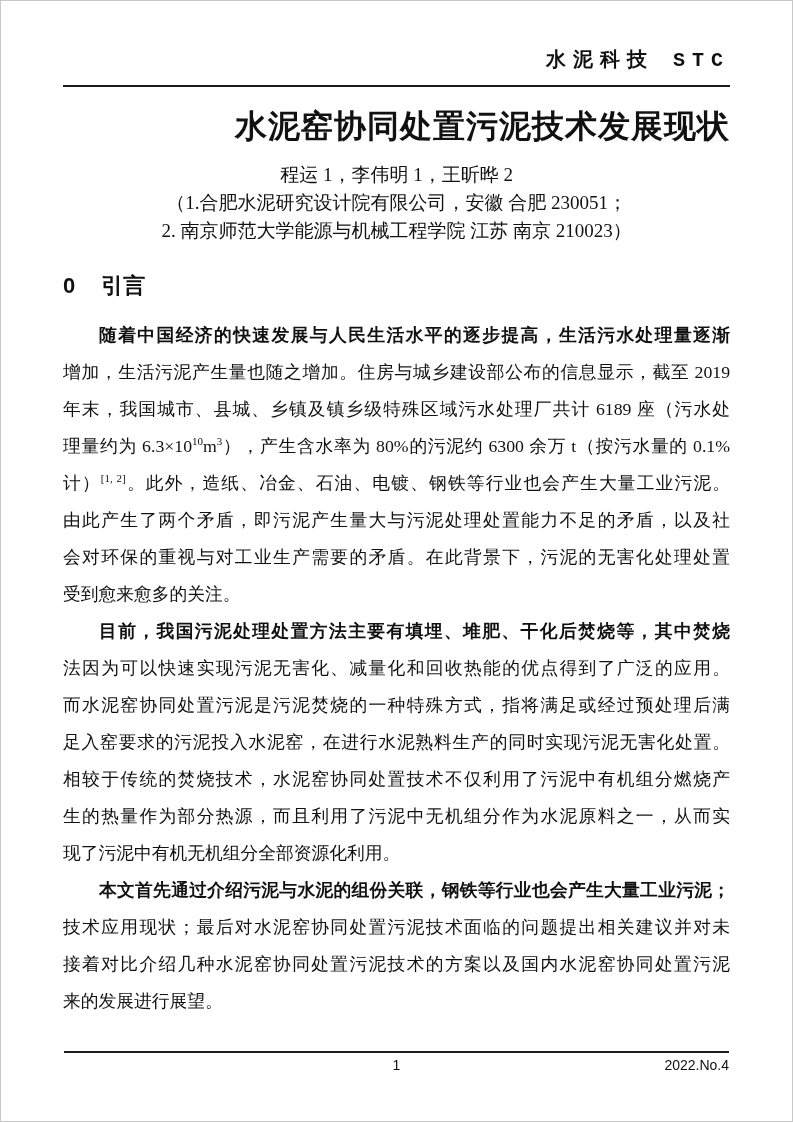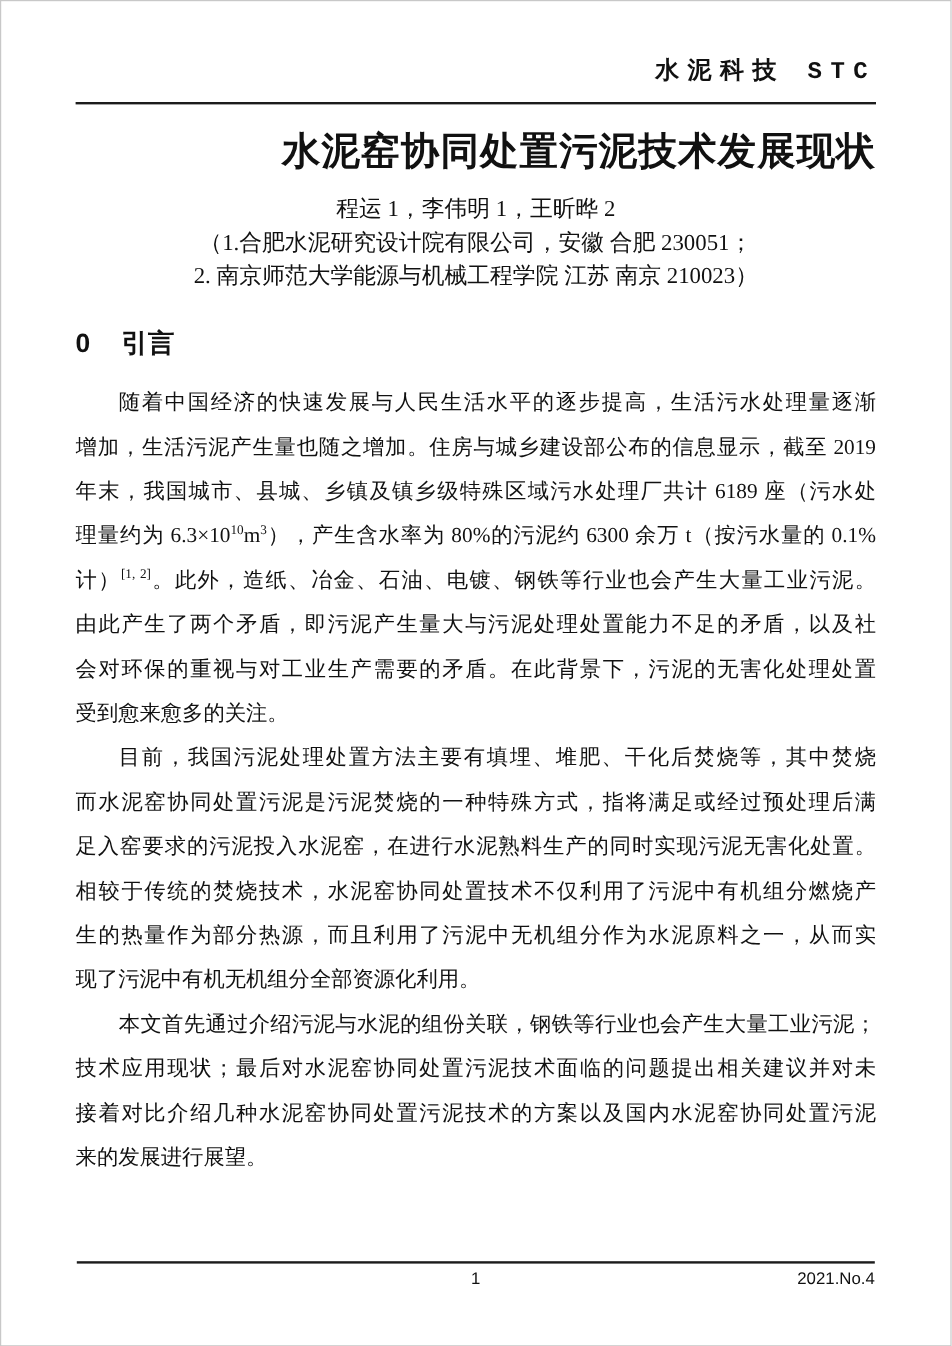--- a/index.html
+++ b/index.html
@@ -69,21 +69,21 @@
     font-size:17.75px;
   }
   .line{
     height:37px;
     line-height:37px;
     text-align:justify;
     text-align-last:justify;
     overflow:hidden;
     white-space:normal;
   }
-  .line.first{padding-left:36px;}
+  .line.first{padding-left:36px;font-weight:bold;}
   .line.last{text-align-last:left;}
   .sup{
     font-size:11px;
     vertical-align:7px;
     line-height:0;
   }
   
   .footer{
     position:absolute;
     left:63px;right:63px;
@@ -132,35 +132,36 @@
         <div class="line"><span>增加，生活污泥产生量也随之增加。住房与城乡建设部公布的信息显示，截至 2019</span></div>
         <div class="line"><span>年末，我国城市、县城、乡镇及镇乡级特殊区域污水处理厂共计 6189 座（污水处</span></div>
         <div class="line"><span>理量约为 6.3×10</span><span class="sup">10</span><span>m</span><span class="sup">3</span><span>），产生含水率为 80%的污泥约 6300 余万 t（按污水量的 0.1%</span></div>
         <div class="line"><span>计）</span><span class="sup">[1, 2]</span><span>。此外，造纸、冶金、石油、电镀、钢铁等行业也会产生大量工业污泥。</span></div>
         <div class="line"><span>由此产生了两个矛盾，即污泥产生量大与污泥处理处置能力不足的矛盾，以及社</span></div>
         <div class="line"><span>会对环保的重视与对工业生产需要的矛盾。在此背景下，污泥的无害化处理处置</span></div>
         <div class="line last"><span>受到愈来愈多的关注。</span></div>
       </div>
       <div>
         <div class="line first"><span>目前，我国污泥处理处置方法主要有填埋、堆肥、干化后焚烧等，其中焚烧</span></div>
+        <div class="line"><span>法因为可以快速实现污泥无害化、减量化和回收热能的优点得到了广泛的应用。</span></div>
         <div class="line"><span>而水泥窑协同处置污泥是污泥焚烧的一种特殊方式，指将满足或经过预处理后满</span></div>
         <div class="line"><span>足入窑要求的污泥投入水泥窑，在进行水泥熟料生产的同时实现污泥无害化处置。</span></div>
         <div class="line"><span>相较于传统的焚烧技术，水泥窑协同处置技术不仅利用了污泥中有机组分燃烧产</span></div>
         <div class="line"><span>生的热量作为部分热源，而且利用了污泥中无机组分作为水泥原料之一，从而实</span></div>
         <div class="line last"><span>现了污泥中有机无机组分全部资源化利用。</span></div>
       </div>
       <div>
         <div class="line first"><span>本文首先通过介绍污泥与水泥的组份关联，钢铁等行业也会产生大量工业污泥；</span></div>
         <div class="line"><span>技术应用现状；最后对水泥窑协同处置污泥技术面临的问题提出相关建议并对未</span></div>
         <div class="line"><span>接着对比介绍几种水泥窑协同处置污泥技术的方案以及国内水泥窑协同处置污泥</span></div>
         <div class="line last"><span>来的发展进行展望。</span></div>
       </div>
     </div>
 
 </div>
 
 <div class="footer">
   <div class="foot-rule"></div>
   <div class="foot-row">
     <span class="page-number">1</span>
-    <span class="issue-number">2021.No.4</span>
+    <span class="issue-number">2022.No.4</span>
   </div>
 </div>
 
 </body></html>

